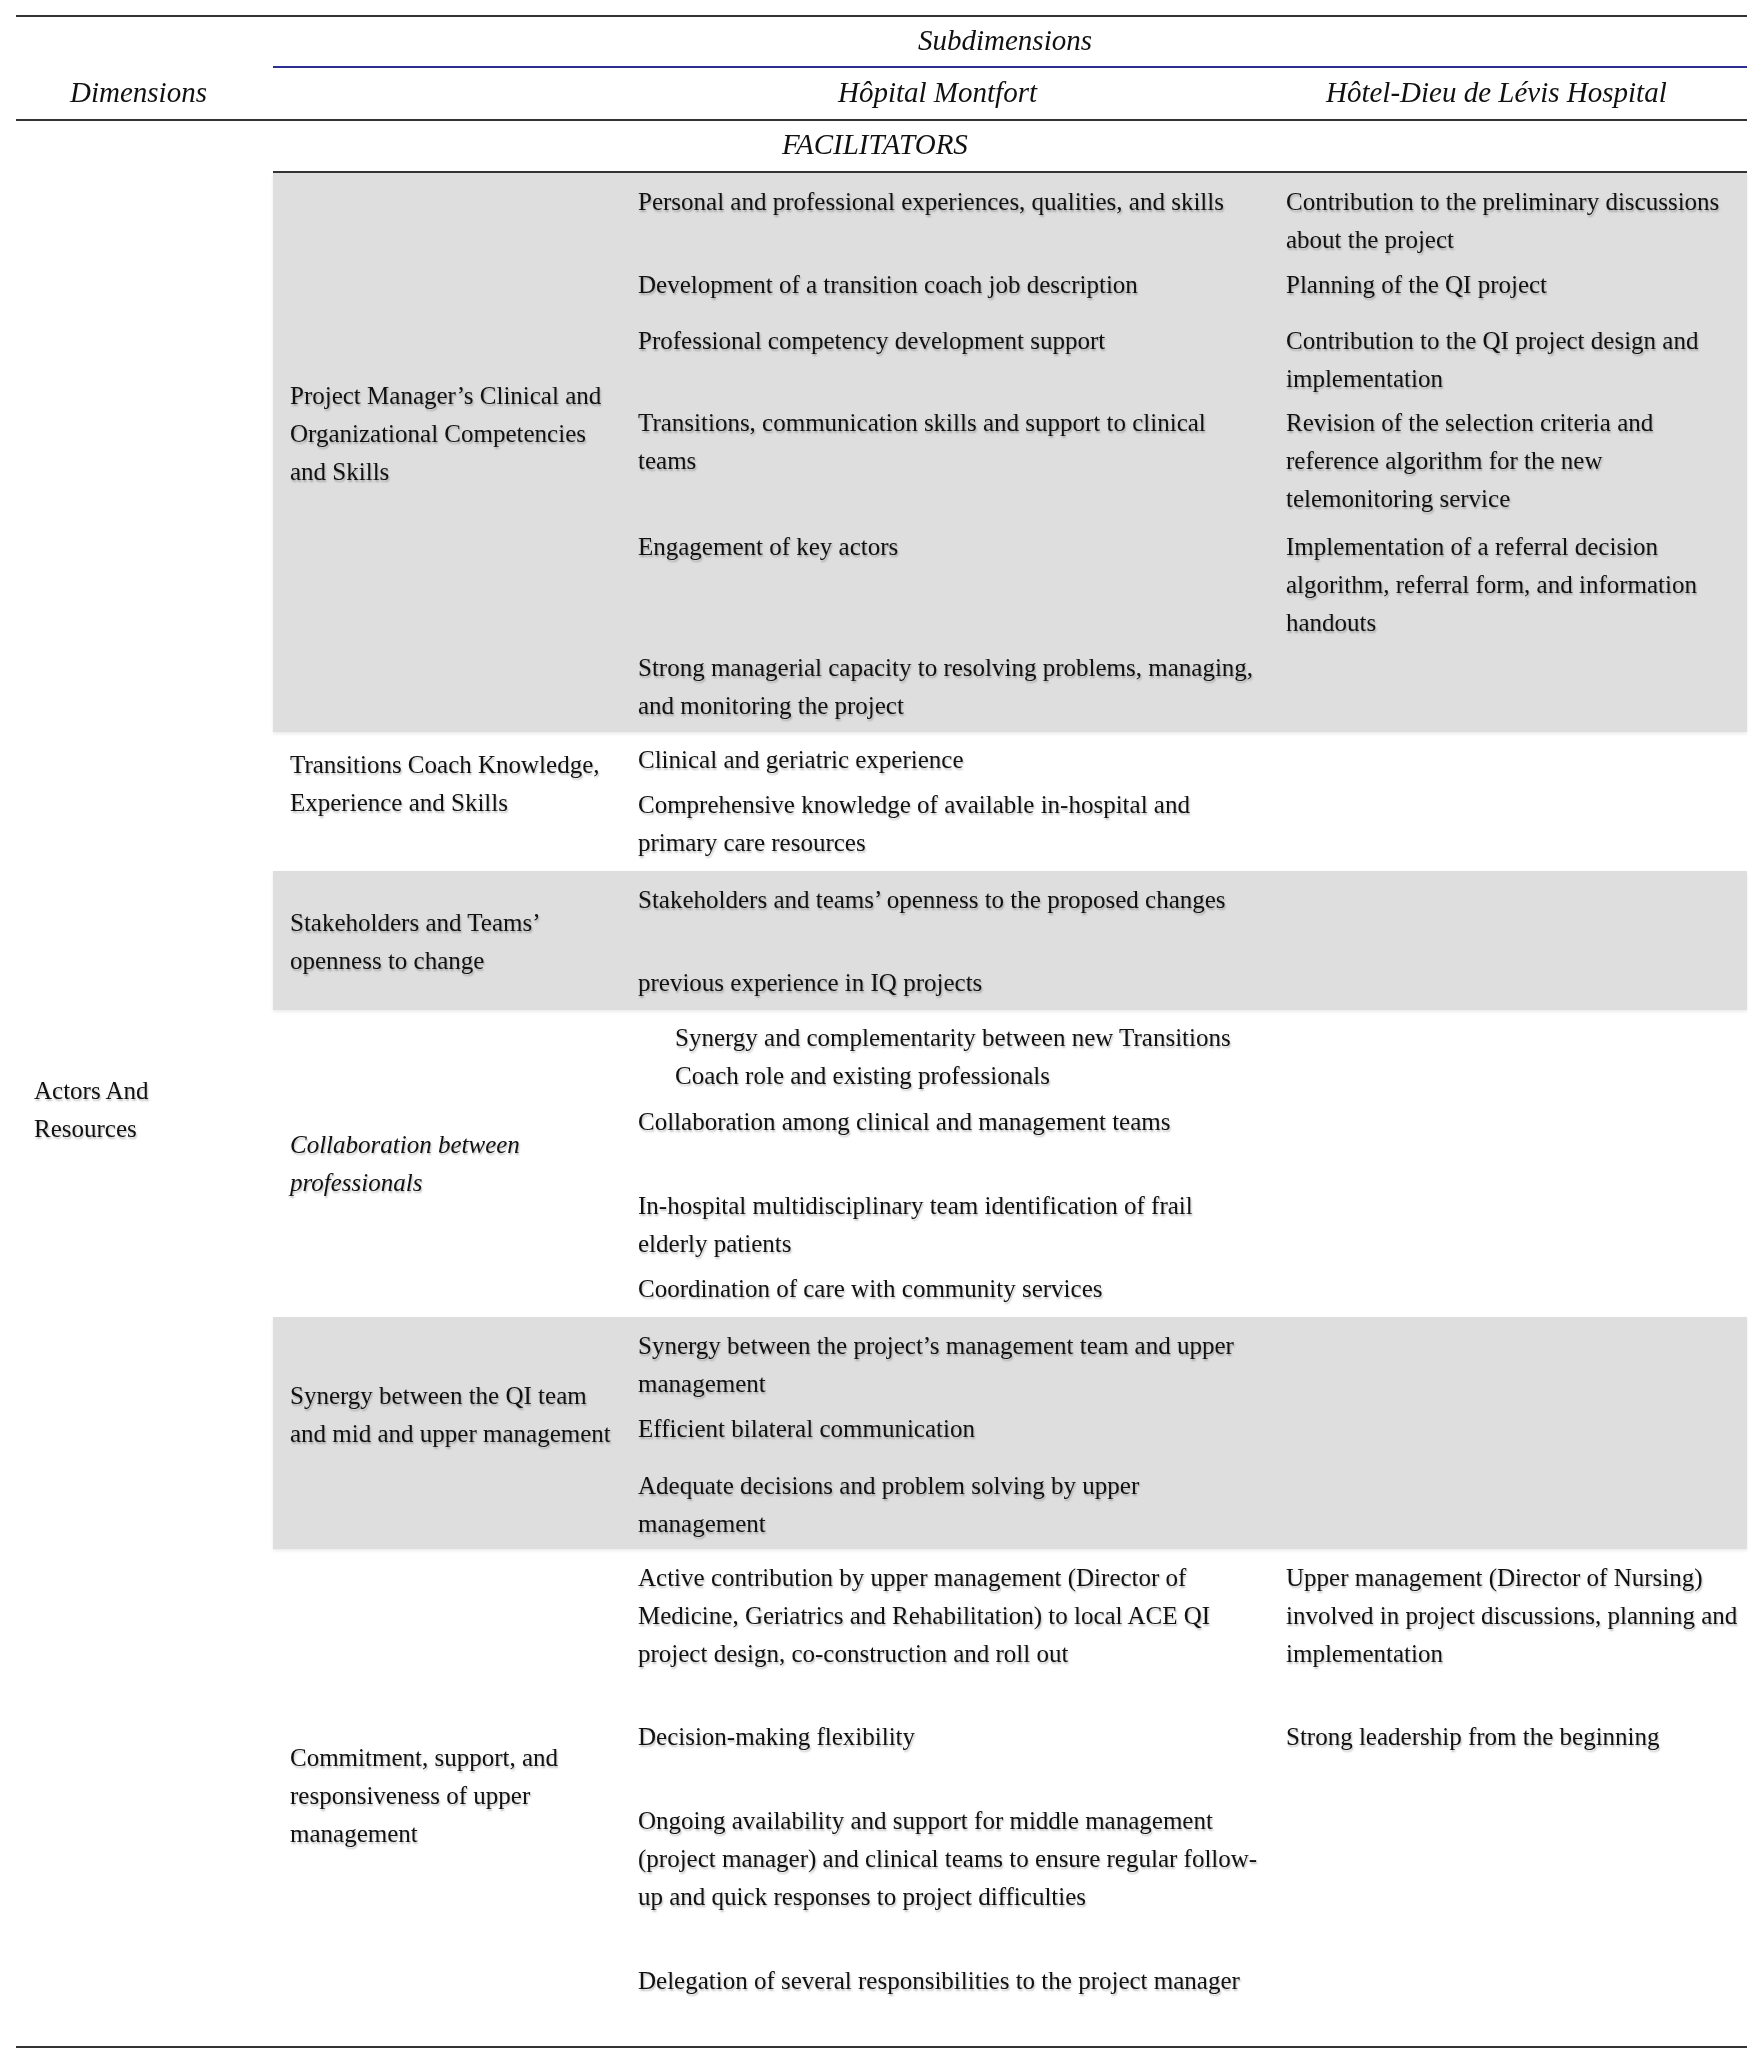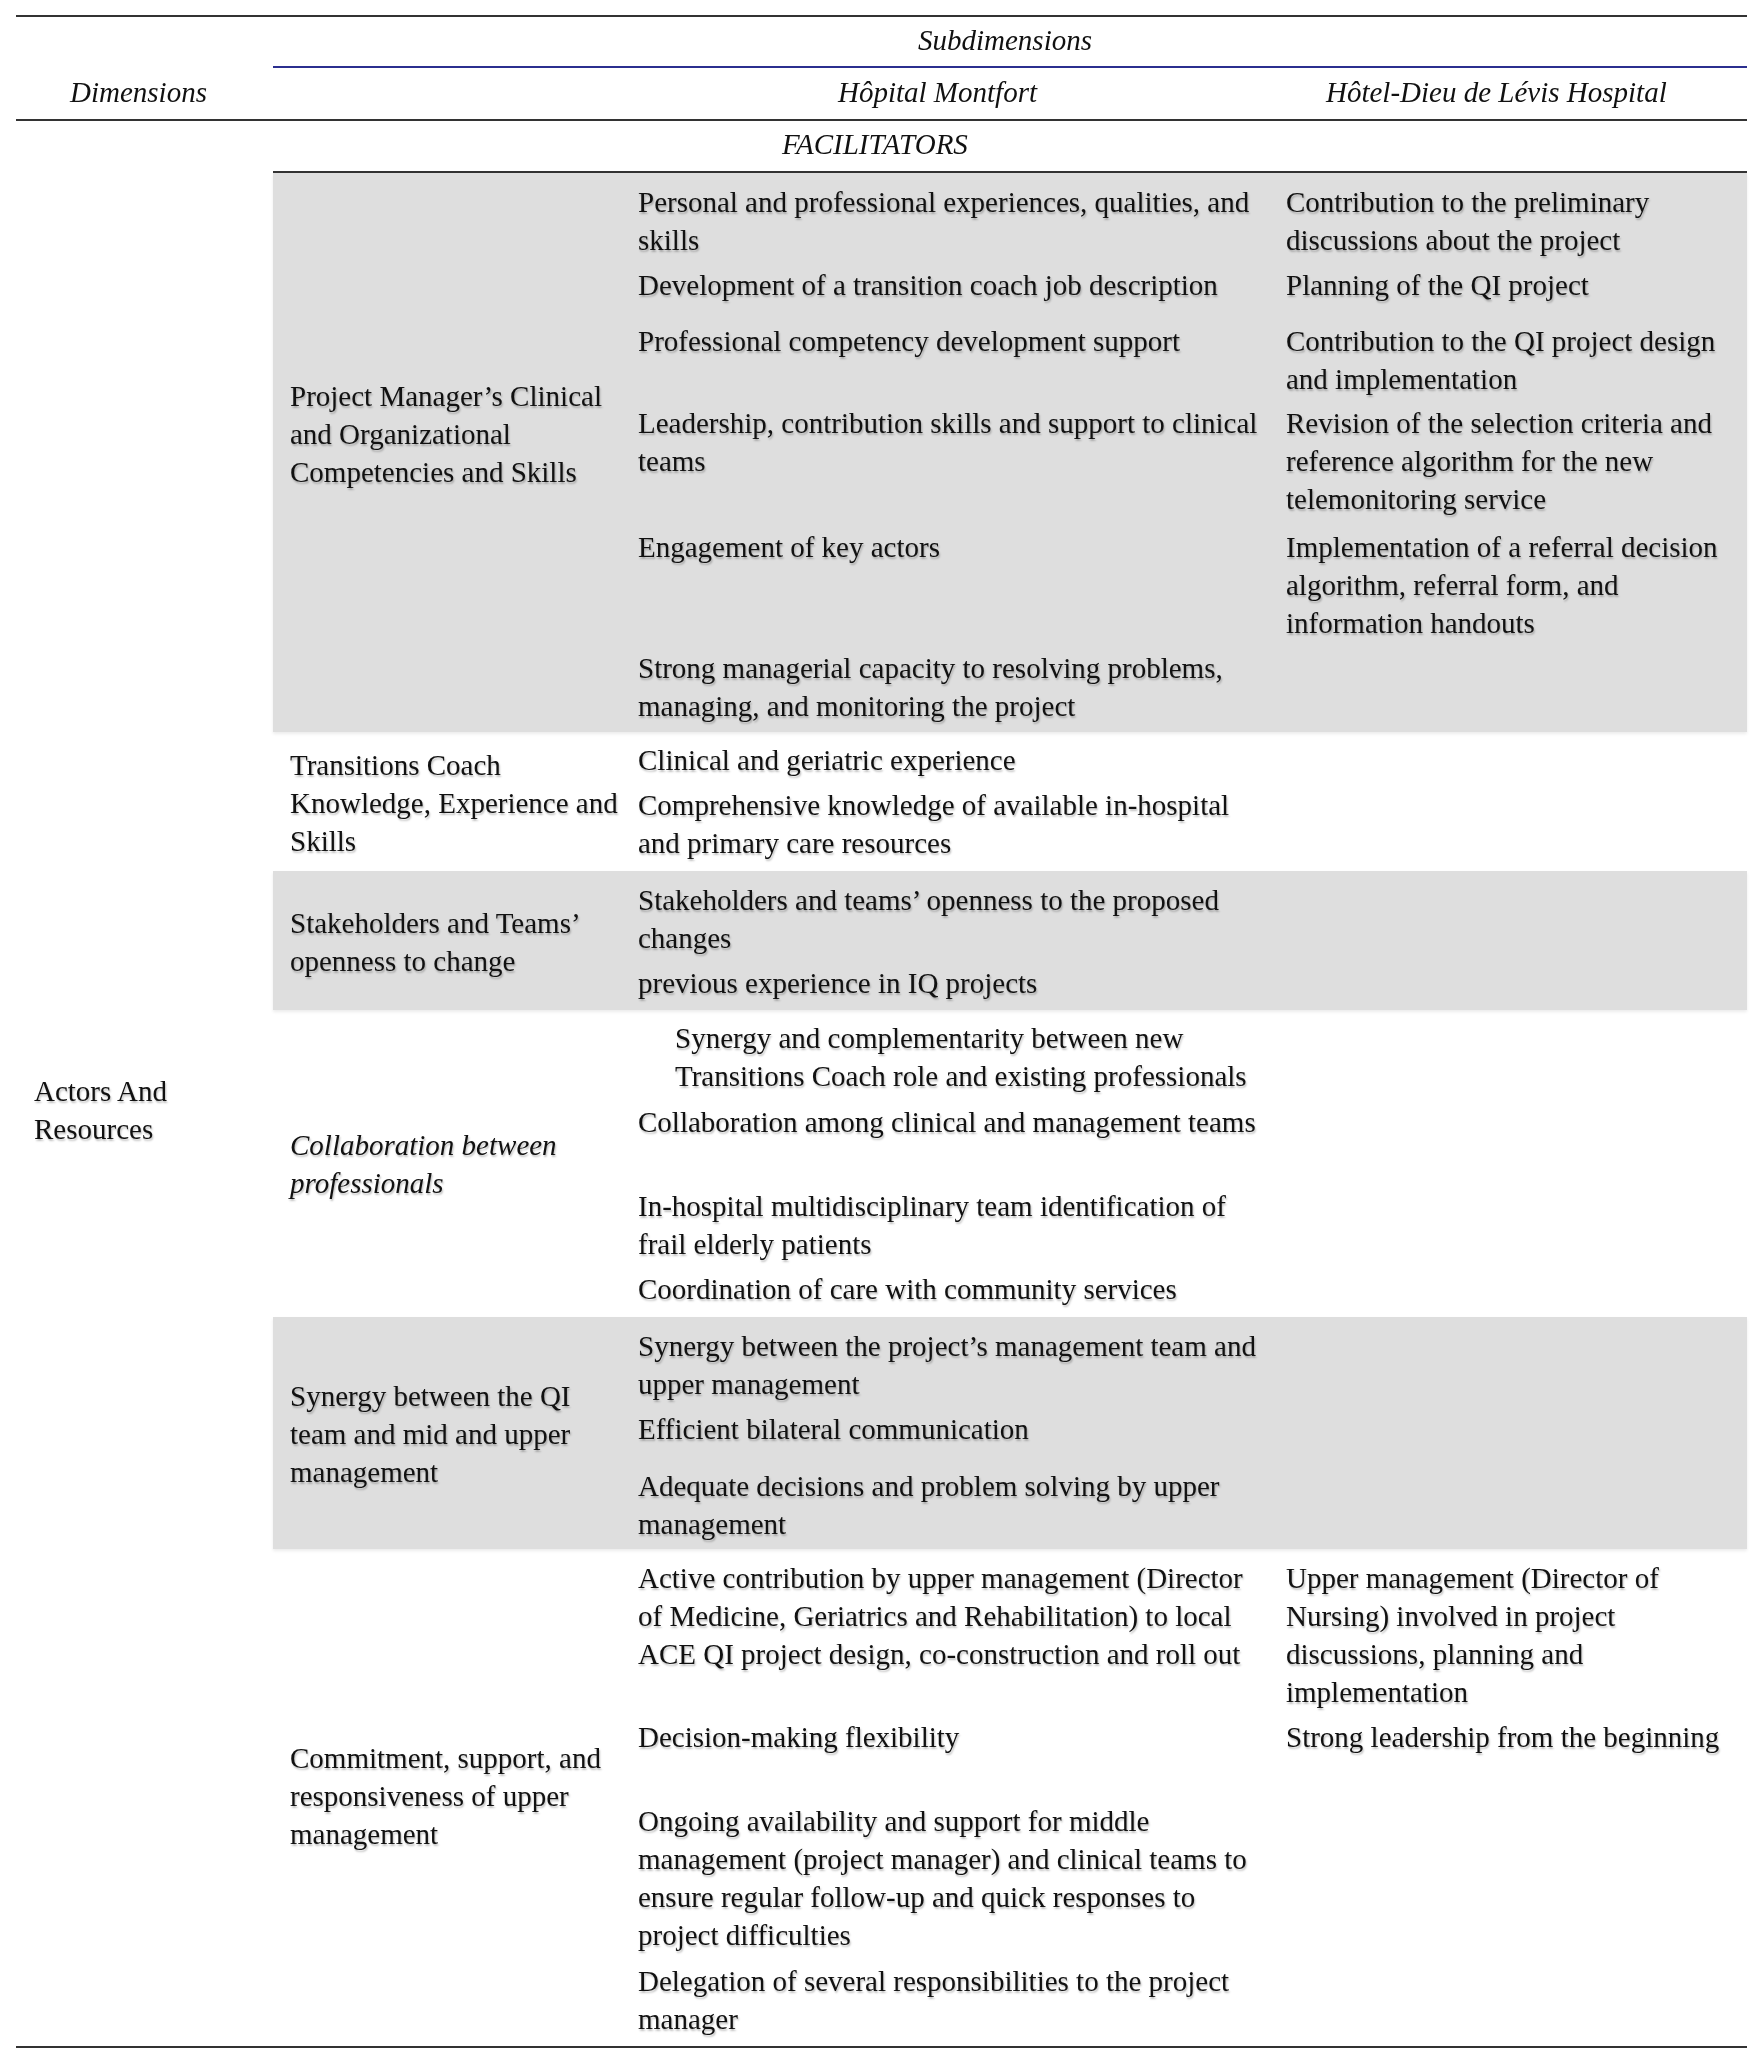--- a/index.html
+++ b/index.html
@@ -3,21 +3,21 @@
 <meta charset="utf-8">
 <style>
   html, body { margin: 0; padding: 0; background: #ffffff; }
   body { width: 1765px; height: 2066px; position: relative; overflow: hidden;
          font-family: "Liberation Serif", "DejaVu Serif", serif; color: #111; }
   .rule { position: absolute; height: 2px; background: #333; }
   .blue-rule { position: absolute; height: 2px; background: #2b2f8f; }
   .hdr { position: absolute; font-style: italic; font-size: 29px; line-height: 35px; white-space: nowrap; }
   .band { position: absolute; left: 273px; width: 1474px; }
   .band.gray { background: #dedede; box-shadow: 0 2px 3px rgba(0,0,0,0.08); }
-  .txt { position: absolute; font-size: 29px; line-height: 38px; text-shadow: 1px 1.5px 2px rgba(0,0,0,0.25); }
+  .txt { position: absolute; font-size: 25px; line-height: 38px; text-shadow: 1px 1.5px 2px rgba(0,0,0,0.25); }
   .sub { left: 290px; width: 337px; }
   .mont { left: 638px; width: 625px; }
   .levis { left: 1286px; width: 456px; }
 </style>
 </head>
 <body>
 
 <div class="rule" style="left:16px; width:1731px; top:15px;"></div>
 <div class="blue-rule" style="left:273px; width:1474px; top:66px;"></div>
 <div class="rule" style="left:16px; width:1731px; top:119px;"></div>
@@ -33,21 +33,21 @@
 <div class="band gray" style="top:173px; height:559px;"></div>
 <div class="band gray" style="top:871px; height:139px;"></div>
 <div class="band gray" style="top:1317px; height:232px;"></div>
 
 <div class="txt" style="left:34px; top:1072px; width:198px;">Actors And Resources</div>
 
 <div class="txt sub" style="top:377px;">Project Manager’s Clinical and Organizational Competencies and Skills</div>
 <div class="txt mont" style="top:183px;">Personal and professional experiences, qualities, and skills</div>
 <div class="txt mont" style="top:266px;">Development of a transition coach job description</div>
 <div class="txt mont" style="top:322px;">Professional competency development support</div>
-<div class="txt mont" style="top:404px;">Leadership, contribution skills and support to clinical teams</div>
+<div class="txt mont" style="top:404px;">Transitions, communication skills and support to clinical teams</div>
 <div class="txt mont" style="top:528px;">Engagement of key actors</div>
 <div class="txt mont" style="top:649px;">Strong managerial capacity to resolving problems, managing, and monitoring the project</div>
 <div class="txt levis" style="top:183px;">Contribution to the preliminary discussions about the project</div>
 <div class="txt levis" style="top:266px;">Planning of the QI project</div>
 <div class="txt levis" style="top:322px;">Contribution to the QI project design and implementation</div>
 <div class="txt levis" style="top:404px;">Revision of the selection criteria and reference algorithm for the new telemonitoring service</div>
 <div class="txt levis" style="top:528px;">Implementation of a referral decision algorithm, referral form, and information handouts</div>
 
 <div class="txt sub" style="top:746px;">Transitions Coach Knowledge, Experience and Skills</div>
 <div class="txt mont" style="top:741px;">Clinical and geriatric experience</div>

